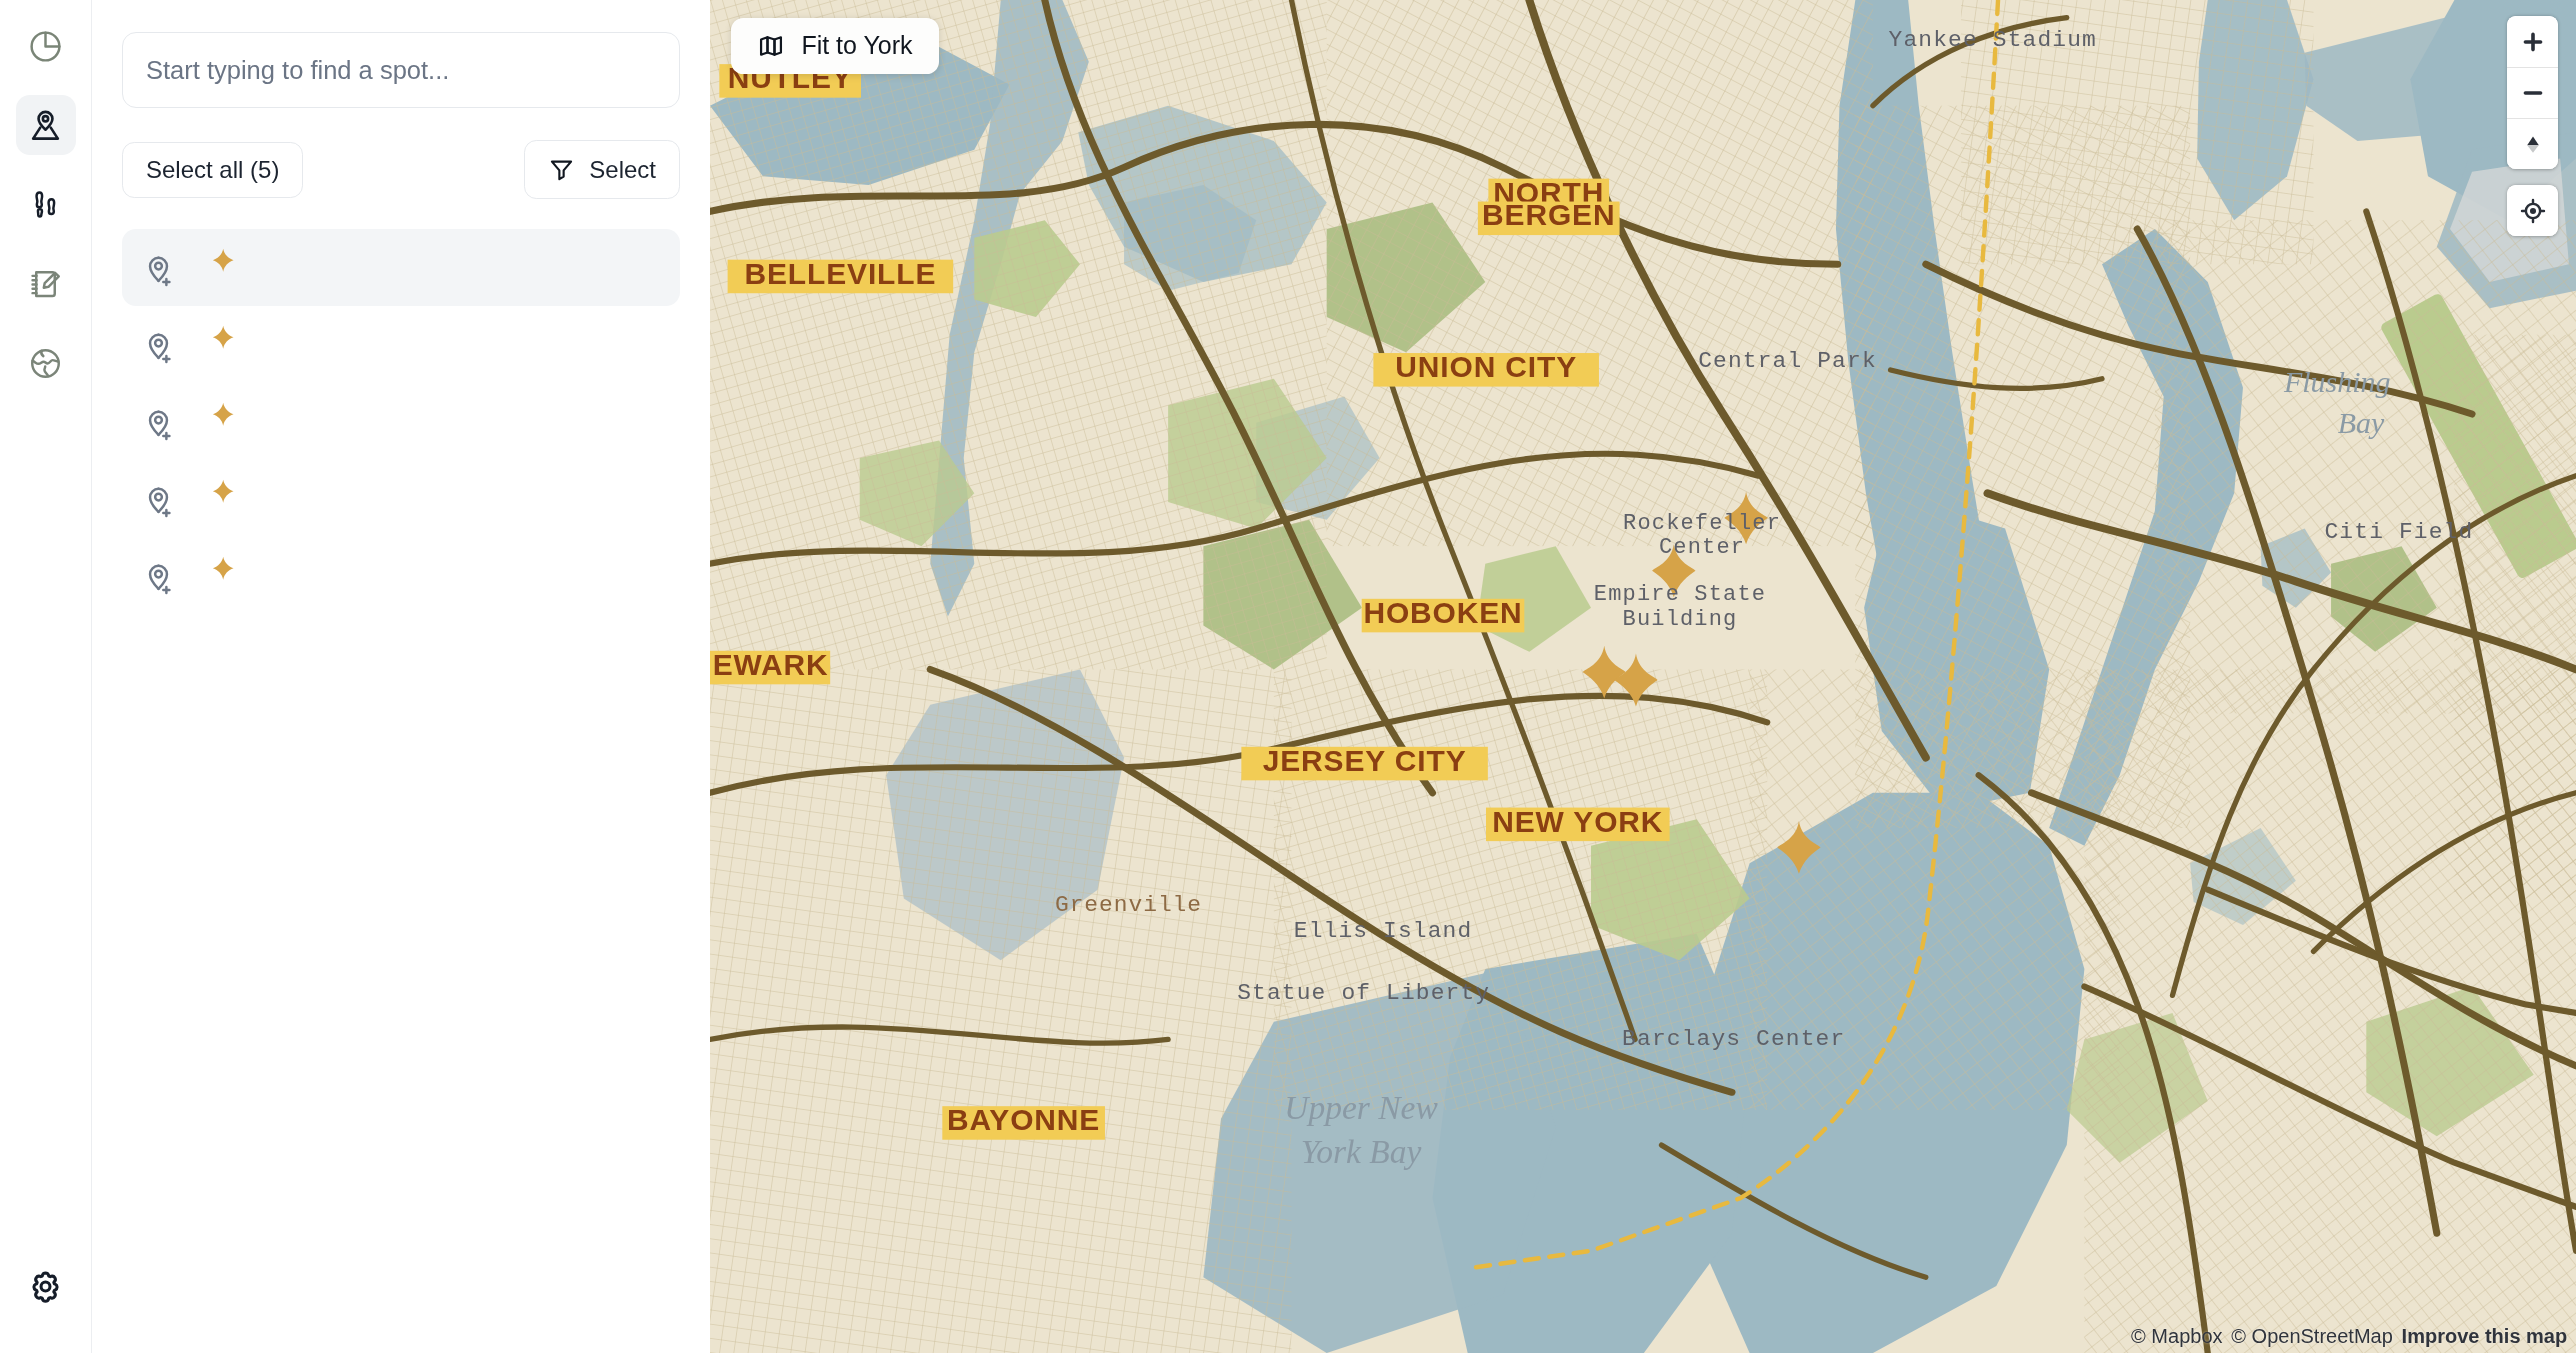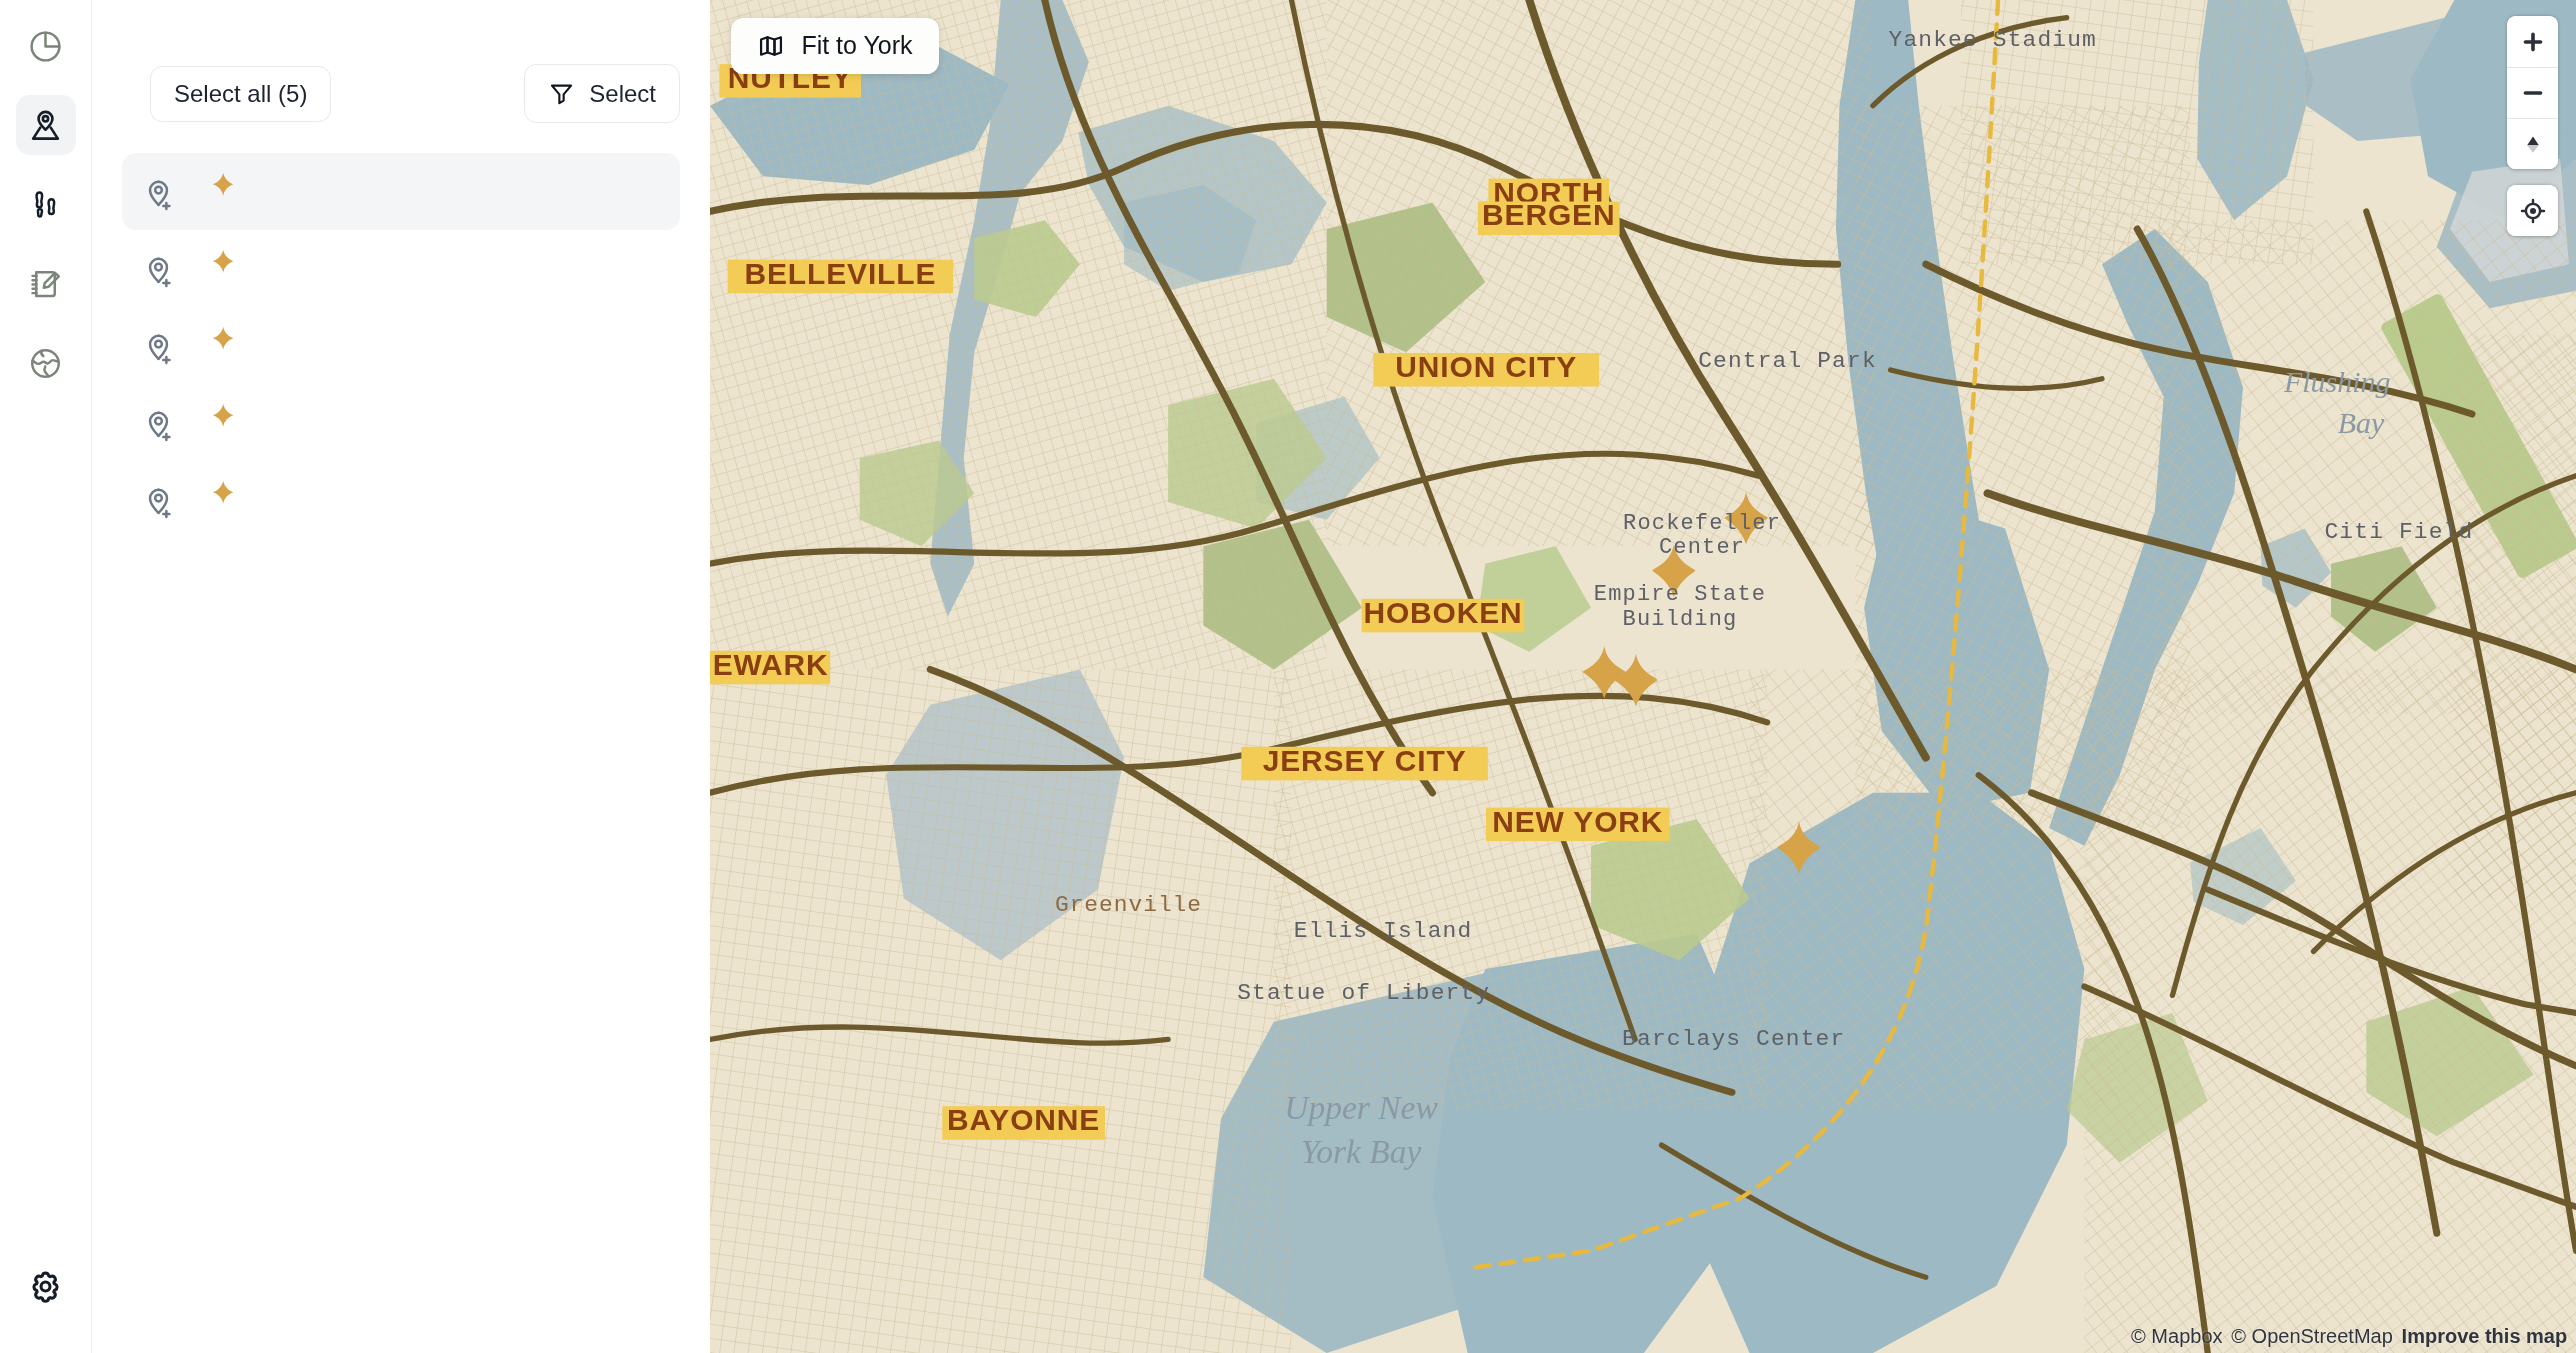--- a/index.html
+++ b/index.html
@@ -67,21 +67,20 @@
     border: 1.8px solid #e6e9ed;
     border-radius: 12.3px;
     background: #fff;
     padding: 15px 23px;
     font-size: 24px;
     color: #1c2430;
     font-family: "Liberation Sans", sans-serif;
     cursor: pointer;
     display: flex; align-items: center; gap: 14px;
     line-height: 1;
-    margin-left: 28px;
   }
   .btn-outline svg { width: 27px; height: 27px; display: block; }
 
   .spot-list { margin-top: 30px; }
   .spot-item {
     display: flex; align-items: flex-start;
     gap: 19.4px;
     padding: 17.6px 19.4px;
     border-radius: 14px;
     cursor: pointer;
@@ -238,20 +237,23 @@
         <svg viewBox="0 0 24 24" fill="none" stroke="#161d29" stroke-width="2" stroke-linecap="round" stroke-linejoin="round">
           <circle cx="12" cy="12" r="2.9"></circle>
           <path d="M12 3.2a2.1 2.1 0 0 1 2 1.5l.1.5 1 .4.5-.2a2.1 2.1 0 0 1 2.5.9 2.1 2.1 0 0 1-.4 2.6l-.3.4.4 1 .5.2a2.1 2.1 0 0 1 0 3.8l-.5.2-.4 1 .3.4a2.1 2.1 0 0 1-2.1 3.5l-.5-.2-1 .4-.1.5a2.1 2.1 0 0 1-4 0l-.1-.5-1-.4-.5.2a2.1 2.1 0 0 1-2.1-3.5l.3-.4-.4-1-.5-.2a2.1 2.1 0 0 1 0-3.8l.5-.2.4-1-.3-.4A2.1 2.1 0 0 1 8.4 5.4l.5.2 1-.4.1-.5a2.1 2.1 0 0 1 2-1.5z"></path>
         </svg>
       </span>
     </div>
   </nav>
 
   <section class="panel">
 
+    <div class="search-box">
+      <input type="text" placeholder="Start typing to find a spot..." style="">
+    </div>
 
     <div class="panel-actions">
       <button class="btn-outline">
         <span>Select all (5)</span>
       </button>
       <button class="btn-outline">
         <span>
           <svg viewBox="0 0 24 24" fill="none" stroke="#10161f" stroke-width="1.9" stroke-linecap="round" stroke-linejoin="round">
             <path d="M3.5 5h17l-6.6 7.8v5.5l-3.8 2.3v-7.8z"></path>
           </svg>

